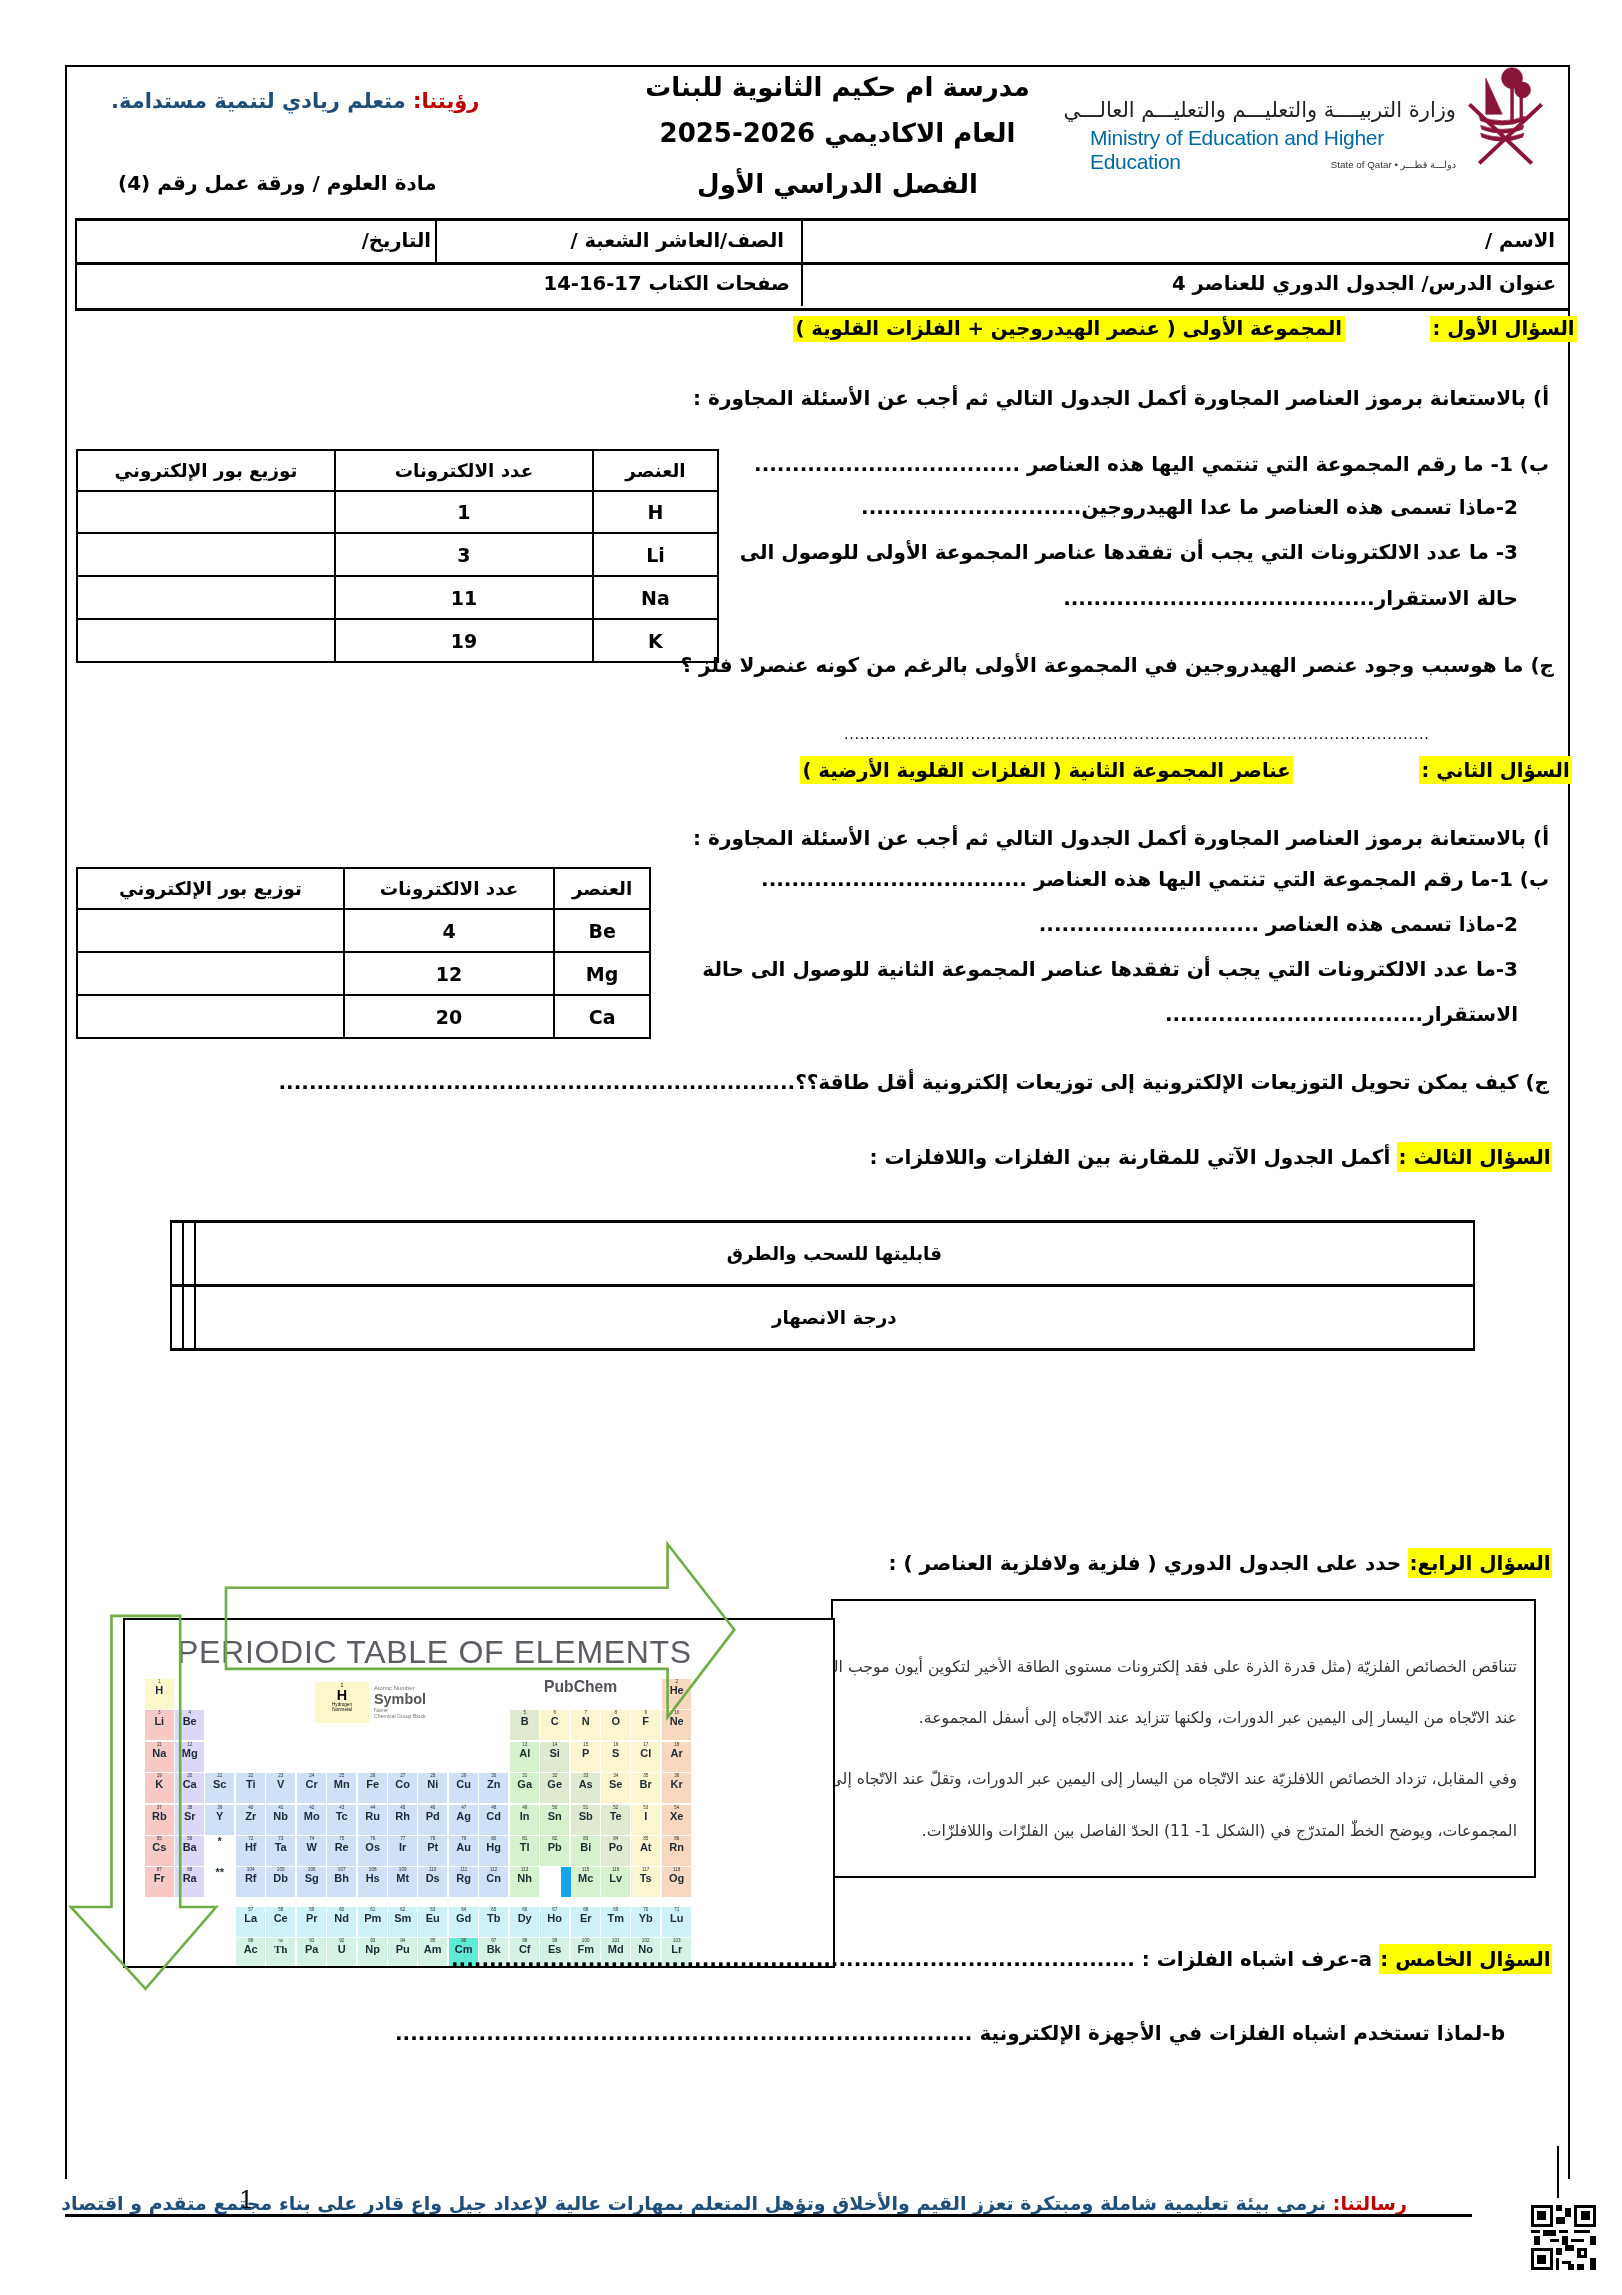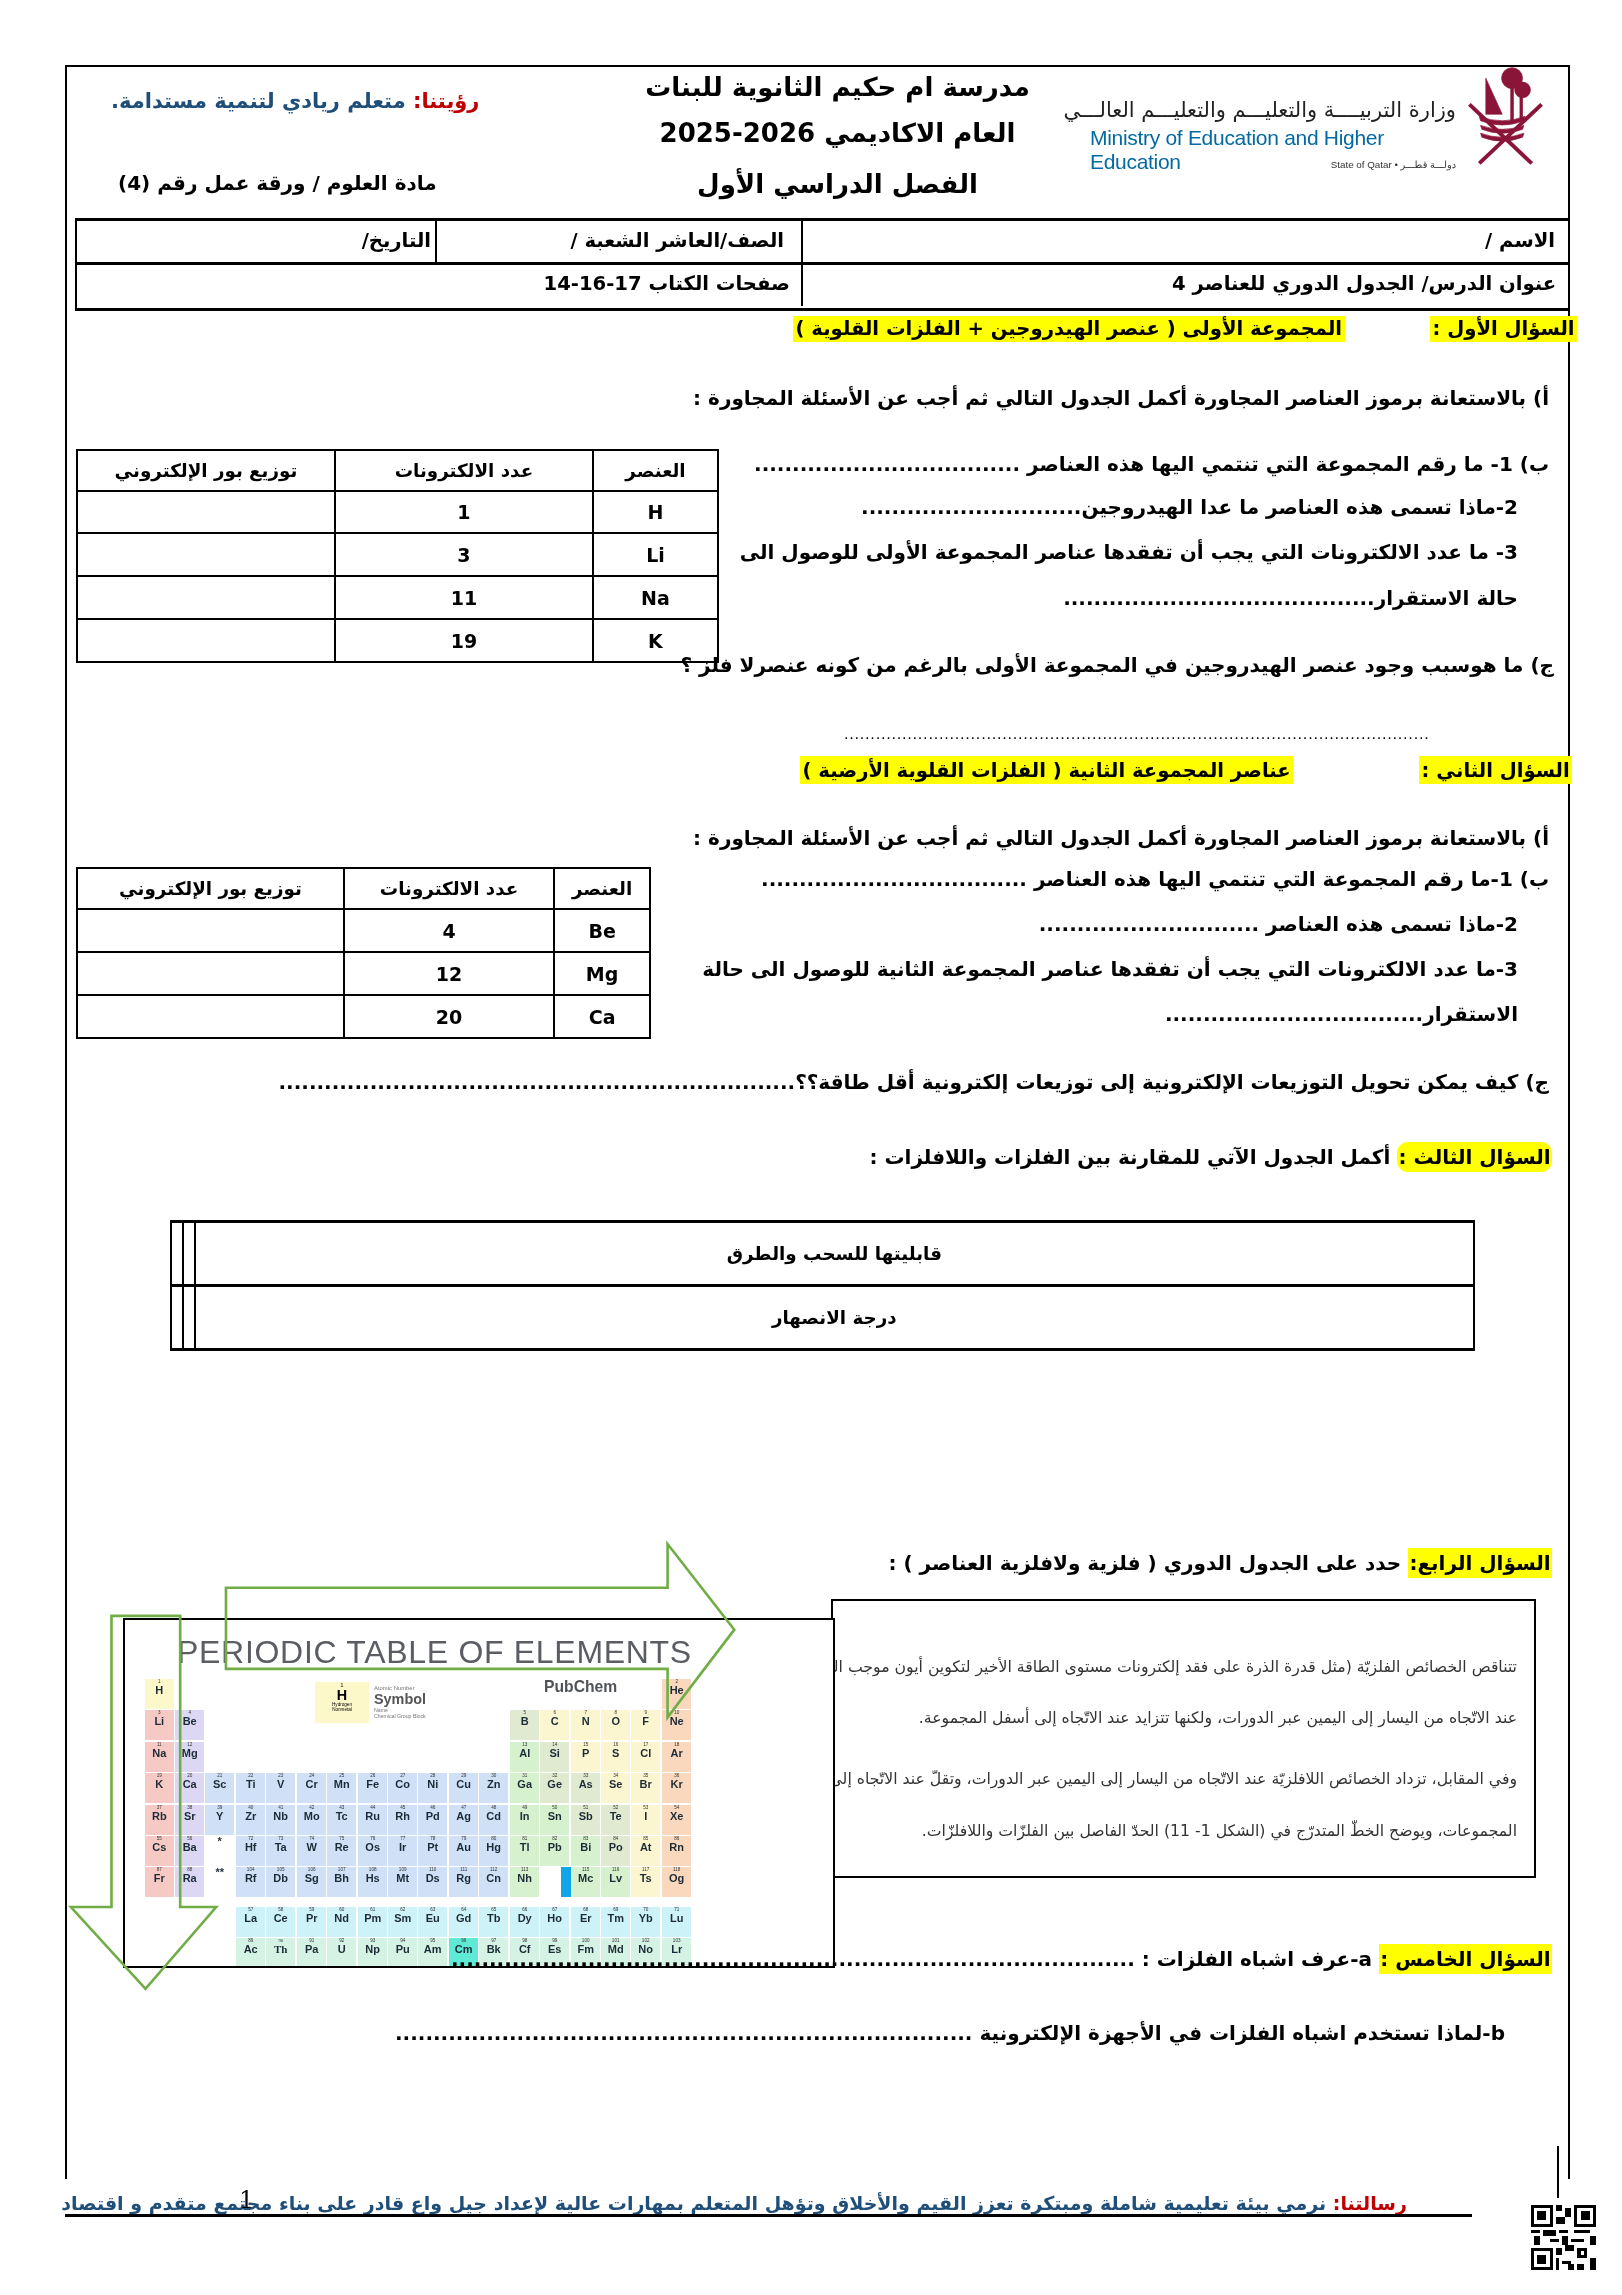--- a/index.html
+++ b/index.html
@@ -175,21 +175,21 @@
   </tr>
   <tr style="height:43px;">
     <td></td>
     <td>20</td>
     <td>Ca</td>
   </tr>
 </tbody>
   </table>
 
 <div class="abs ar q-text" style="right:71px; top:1145px;">
-  <span class="hl" style="padding:2.6px 1.3px;border-radius:11px;">السؤال الثالث :</span><span> أكمل الجدول الآتي للمقارنة بين الفلزات واللافلزات  :</span>
+  <span class="hl" style="padding:2.6px 1.3px;">السؤال الثالث :</span><span> أكمل الجدول الآتي للمقارنة بين الفلزات واللافلزات  :</span>
 </div>
 
 <table class="cmp" id="t3" style="left:170px; top:1220px; width:1305px;">
   <tbody>
   <tr style="height:64px;">
     <td></td>
     <td></td>
     <td>قابليتها للسحب والطرق</td>
   </tr>
   <tr style="height:64px; border-bottom:3.9px solid #000;padding-left:24px;">

